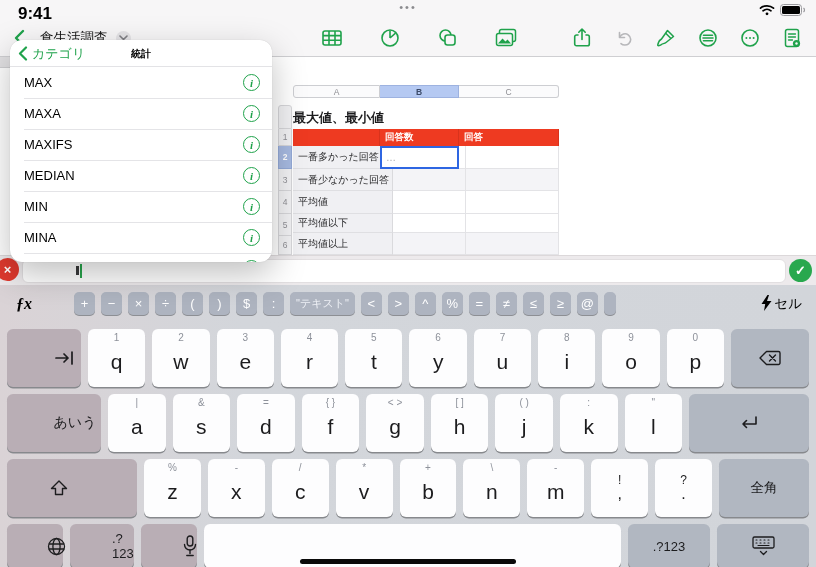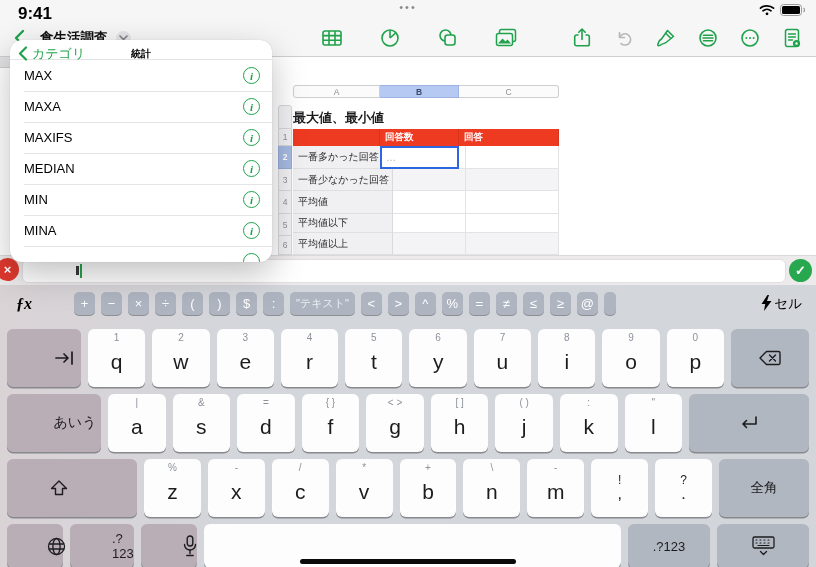--- a/index.html
+++ b/index.html
@@ -11,21 +11,21 @@
   .chrome { position:absolute; top:0; left:0; right:0; height:57px; background:#f7f6f7;
             border-bottom:1px solid #cfcfd2; z-index:5; }
   .statusbar { position:absolute; top:0; left:0; right:0; height:20px; }
   .sb-time { position:absolute; left:18px; top:4px; font-size:17px; font-weight:700; color:#000; }
   .sb-dots { position:absolute; left:0; right:0; top:1px; text-align:center; font-size:11px;
              letter-spacing:2px; color:#8a8a8e; }
   .sb-right { position:absolute; right:10px; top:4px; display:flex; gap:5px; align-items:center; }
 
   .toolbar { position:absolute; top:20px; left:0; right:0; height:36px; }
   .tb-left { position:absolute; left:8px; top:0; height:36px; display:flex; align-items:center; gap:8px; }
-  .doc-title { font-size:13.5px; font-weight:700; color:#111; }
+  .doc-title { font-size:13.5px; font-weight:400; color:#111; }
   .title-chevron { width:15px; height:15px; border-radius:50%; background:#e4e3e6; display:flex;
                    align-items:center; justify-content:center; }
   .tb-center { position:absolute; left:50%; top:0; height:36px; margin-left:-88px; display:flex;
                align-items:center; gap:34px; }
   .tb-right { position:absolute; right:12px; top:0; height:36px; display:flex; align-items:center; gap:18px; }
   .icon-btn { width:24px; height:24px; display:flex; align-items:center; justify-content:center; }
 
   
   .sheet-tab-sliver { position:absolute; left:0; top:57px; width:10px; height:11px; background:#e2e1e3;
                       border-bottom:1px solid #cfcfd2; z-index:1; }
@@ -54,21 +54,21 @@
   .row-band .val-cell { background:#f4f4f7; }
   .w-b { width:79px; } .w-c { width:100px; }
   .sel-cell { position:absolute; left:87px; top:41px; width:79px; height:23px; background:#fff;
               border:2px solid #2e66e2; font-size:10px; color:#a9a9ad; display:flex; align-items:center;
               padding-left:4px; z-index:2; }
 
   
   .panel { position:absolute; left:10px; top:40px; width:262px; height:222px; background:#fff;
            border-radius:12px; box-shadow:0 12px 34px rgba(0,0,0,.25), 0 0 1px rgba(0,0,0,.2);
            overflow:hidden; z-index:30; }
-  .panel-hdr { position:relative; height:20px; border-bottom:1px solid #e3e3e6; }
+  .panel-hdr { position:relative; height:27px; border-bottom:1px solid #e3e3e6; }
   .panel-back { position:absolute; left:8px; top:0; height:27px; display:flex; align-items:center; gap:4px; }
   .panel-back-label { font-size:13px; color:#1fa24b; }
   .panel-title { position:absolute; left:0; right:0; top:0; height:27px; display:flex; align-items:center;
                  justify-content:center; font-size:10px; font-weight:700; color:#000; pointer-events:none; }
   .fn-row { position:relative; height:31px; display:flex; align-items:center; padding:0 12px 0 14px; }
   .fn-row + .fn-row::before { content:""; position:absolute; left:14px; right:0; top:0; height:1px; background:#e4e4e7; }
   .fn-label { font-size:13px; color:#000; flex:1; }
   .info-icon { width:17px; height:17px; border:1.5px solid #1fa24b; border-radius:50%; color:#1fa24b;
                display:flex; align-items:center; justify-content:center;
                font:italic 700 11px "Liberation Serif", serif; }

